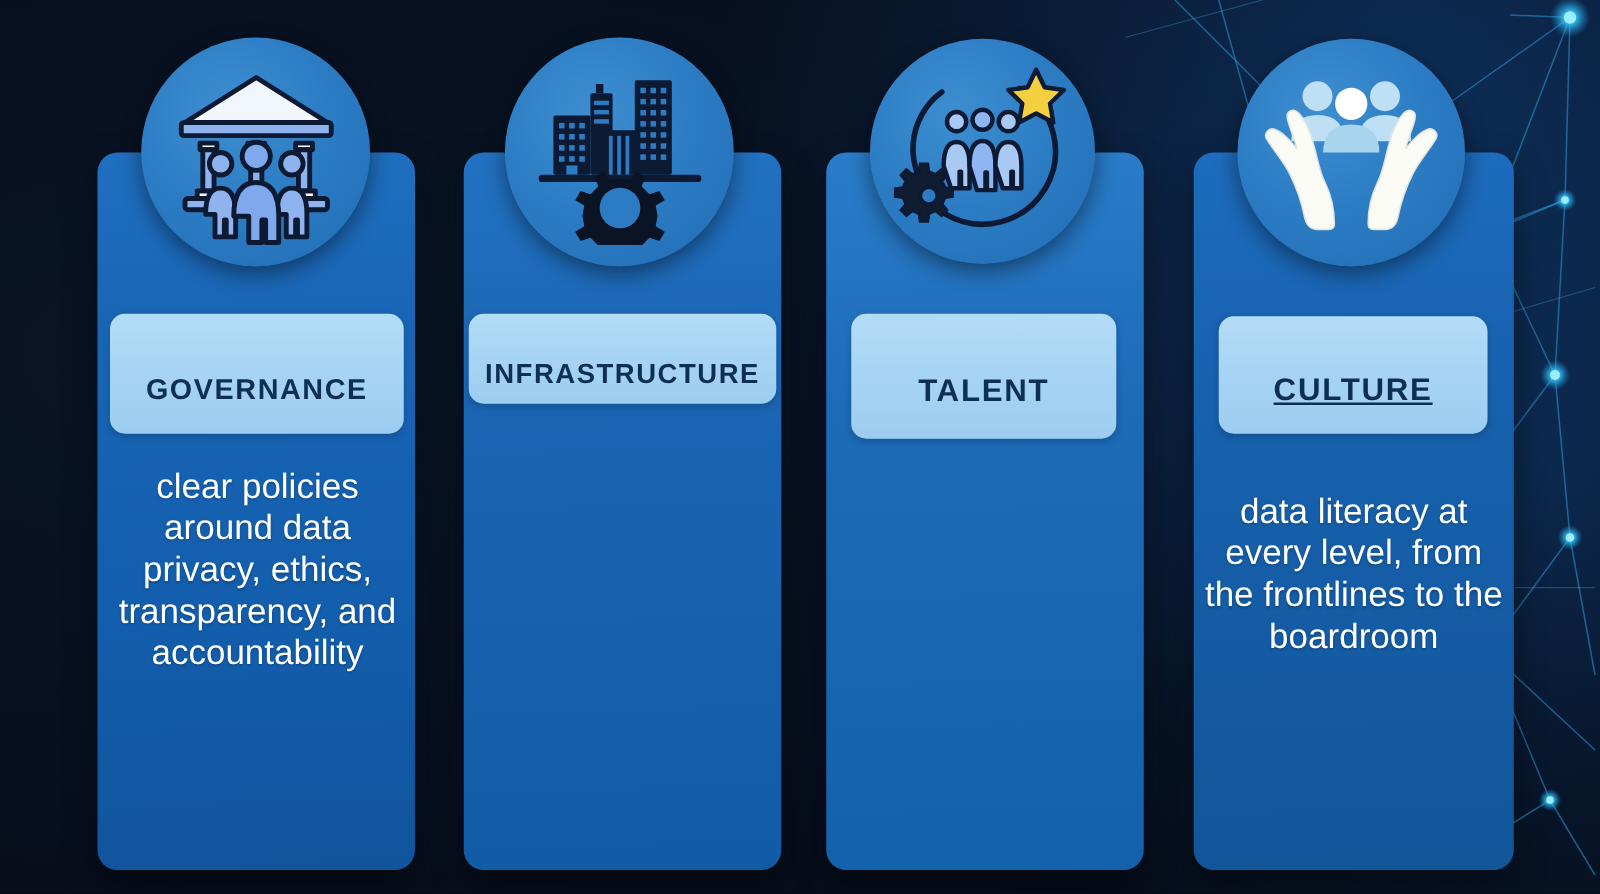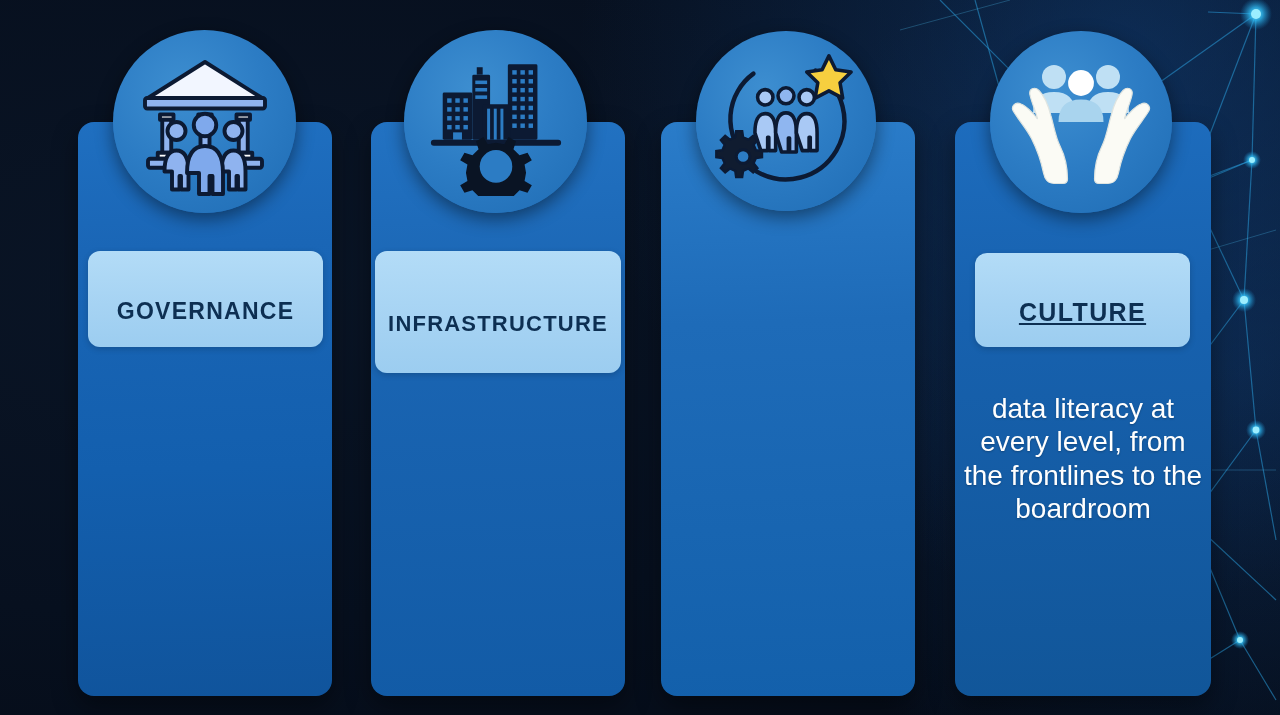--- a/index.html
+++ b/index.html
@@ -85,21 +85,21 @@
   }
   .chip span {
     color: #0d2f52;
     font-weight: bold;
     letter-spacing: 0.055em;
     white-space: nowrap;
     margin-top: 24px;
   }
   .chip.c1 { left: 88px;  top: 251px; width: 235px; height: 96px; }
   .chip.c1 span { font-size: 23px; }
-  .chip.c2 { left: 375px; top: 251px; width: 246px; height: 122px; }
+  .chip.c2 { left: 375px; top: 251px; width: 246px; height: 72px; }
   .chip.c2 span { font-size: 22px; }
   .chip.c3 { left: 681px; top: 251px; width: 212px; height: 100px; }
   .chip.c3 span { font-size: 25px; }
   .chip.c4 { left: 975px; top: 253px; width: 215px; height: 94px; }
   .chip.c4 span { font-size: 25px; text-decoration: underline; }
 
   
   .desc {
     position: absolute;
     color: #ffffff;
@@ -208,20 +208,21 @@
         <circle cx="50" cy="52" r="7.5" fill="#7fa9ec"></circle>
         <path d="M38 84 q0-18 12-18 q12 0 12 18 v14 h-7 v-12 h-2 v12 h-7 v-14 z" fill="#7fa9ec"></path>
       </g>
     </svg>
   </div>
 
   <div class="chip c1">
     <span>GOVERNANCE</span>
   </div>
 
+  <div class="desc d1">clear policies around data privacy, ethics, transparency, and accountability</div>
 
   <div class="pillar p2"></div>
 
   <div class="badge b2">
     <svg width="148" height="148" viewBox="0 0 100 100" xmlns="http://www.w3.org/2000/svg">
       <g fill="#0c1a33">
 
         <rect x="14" y="30" width="20" height="32" rx="1"></rect>
 
         <rect x="37" y="13" width="4" height="5"></rect>
@@ -319,20 +320,23 @@
 
       <g transform="translate(21,74)">
         <path d="M0 -13 l3.6 1.6 3.2-2.6 2.9 2.9 -2.6 3.2 1.6 3.6 4.1 0.6 v4.1 l-4.1 0.6 -1.6 3.6 2.6 3.2
                  -2.9 2.9 -3.2-2.6 -3.6 1.6 -0.6 4.1 h-4.1 l-0.6-4.1 -3.6-1.6 -3.2 2.6 -2.9-2.9 2.6-3.2
                  -1.6-3.6 -4.1-0.6 v-4.1 l4.1-0.6 1.6-3.6 -2.6-3.2 2.9-2.9 3.2 2.6 3.6-1.6 0.6-4.1 h4.1 z" fill="#101c30" stroke="#0c1a33" stroke-width="1.6"></path>
         <circle cx="0" cy="0" r="4.6" fill="#2c7cc4" stroke="#0c1a33" stroke-width="2"></circle>
       </g>
     </svg>
   </div>
 
+  <div class="chip c3">
+    <span>TALENT</span>
+  </div>
 
 
   <div class="pillar p4"></div>
 
   <div class="badge b4">
     <svg width="150" height="150" viewBox="0 0 100 100" xmlns="http://www.w3.org/2000/svg">
 
       <g fill="#bfe0f4">
         <circle cx="32" cy="20" r="8"></circle>
         <path d="M18 44 q0-14 14-14 q14 0 14 14 z"></path>

